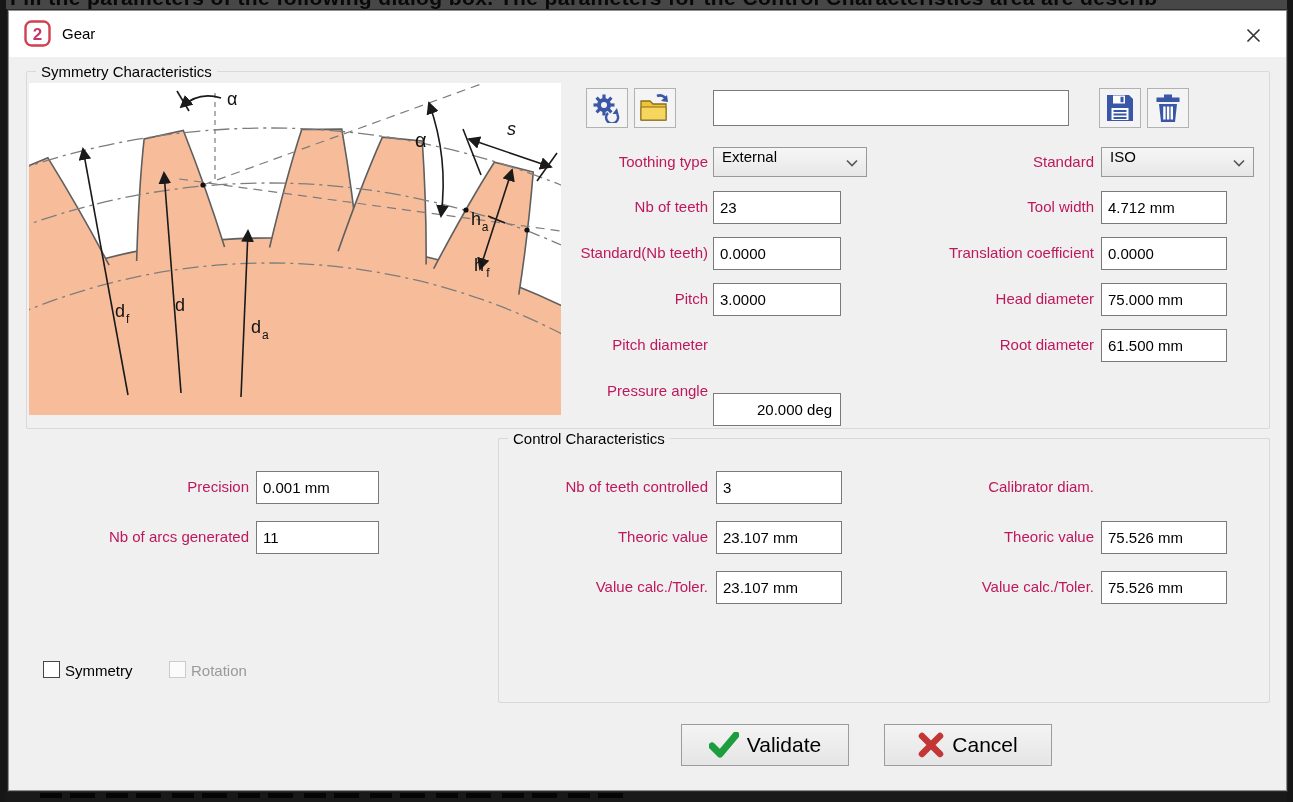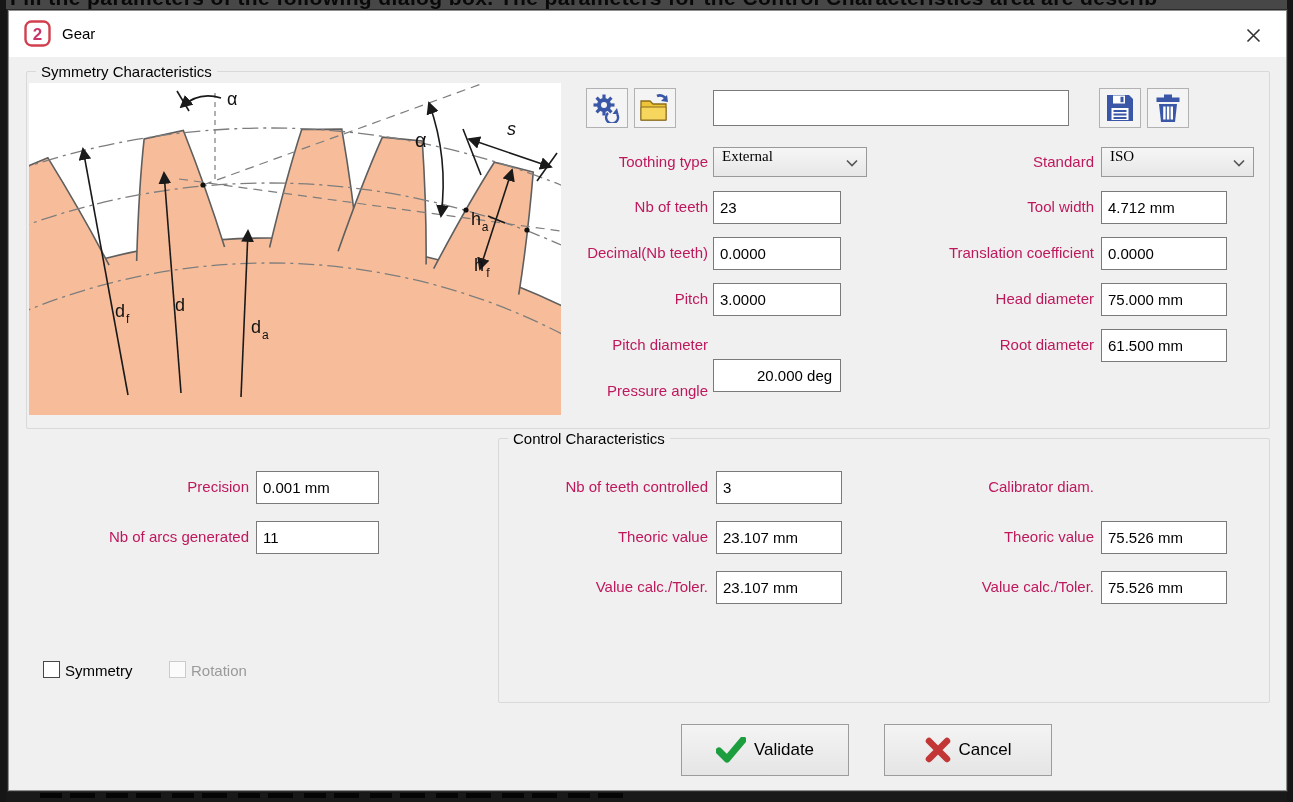--- a/index.html
+++ b/index.html
@@ -15,31 +15,31 @@
   .titlebar{position:absolute;left:0;top:0;width:100%;height:46px;background:#ffffff;}
   .app-icon{position:absolute;left:15px;top:9px;}
   .title-text{position:absolute;left:53px;top:14px;font-size:15px;color:#000;}
   .close-btn{position:absolute;right:18px;top:11px;width:30px;height:26px;display:flex;align-items:center;justify-content:center;cursor:pointer;}
   .gb{position:absolute;border:1px solid #d9d9d9;border-radius:2px;}
   .gb-legend{position:absolute;top:-9px;left:9px;background:#f0f0f0;padding:0 5px;font-size:15px;color:#000;white-space:nowrap;}
   .lbl{position:absolute;font-size:15px;color:#be185d;white-space:nowrap;}
   .tin{position:absolute;height:33px;border:1px solid #7a7a7a;background:#fff;font:15px "Liberation Sans",sans-serif;
     padding:0 6px;box-sizing:border-box;color:#000;outline:none;}
   .combo{position:absolute;height:30px;border:1px solid #999;background:linear-gradient(#f6f6f6,#e7e7e7);
-    box-sizing:border-box;font-size:15px;color:#000;display:flex;align-items:flex-start;padding:0 8px;cursor:default;font-family:Liberation Serif, serif;}
+    box-sizing:border-box;font-size:15px;color:#000;display:flex;align-items:flex-end;padding:11px 8px;cursor:default;}
   .combo .chev{position:absolute;right:8px;top:11px;}
   .tbtn{position:absolute;width:42px;height:40px;background:#f4f4f4;border:1px solid #b2b2b2;
     display:flex;align-items:center;justify-content:center;box-sizing:border-box;cursor:pointer;}
   .gearimg{position:absolute;left:20px;top:72px;background:#fff;}
   .cb{position:absolute;width:17px;height:17px;background:#fff;border:1px solid #464646;box-sizing:border-box;cursor:pointer;}
   .cb.dis{border-color:#cbcbcb;background:#fbfbfb;cursor:default;}
   .cb-lbl{position:absolute;font-size:15px;color:#000;white-space:nowrap;}
   .cb-lbl.dis{color:#9a9a9a;}
-  .btn{position:absolute;width:168px;height:52px;background:linear-gradient(#f4f4f4,#e5e5e5);border:1px solid #9c9c9c;
-    display:flex;align-items:center;justify-content:center;gap:8px;font-size:17px;color:#000;cursor:pointer;box-sizing:border-box;}
+  .btn{position:absolute;width:168px;height:42px;background:linear-gradient(#f4f4f4,#e5e5e5);border:1px solid #9c9c9c;
+    display:flex;align-items:center;justify-content:center;gap:8px;font-size:21px;color:#000;cursor:pointer;box-sizing:border-box;}
 </style>
 </head>
 <body>
 
 <div class="stage">
 
   <div class="top-strip">
     <span>Fill the parameters of the following dialog box. The parameters for the Control Characteristics area are describ</span>
   </div>
 
@@ -176,27 +176,27 @@
 
     <span class="lbl" style="right:578px;top:142px;">Toothing type</span>
     <div class="combo" style="left:704px;top:136px;width:154px;">
       <span>External</span>
       <svg class="chev" width="12" height="8" viewBox="0 0 12 8">
         <path d="M1 1.5 L6 6.5 L11 1.5" fill="none" stroke="#555" stroke-width="1.6"></path>
       </svg>
     </div>
     <span class="lbl" style="right:578px;top:187px;">Nb of teeth</span>
     <input class="tin" style="left: 704px; top: 180px; width: 128px;" value="23">
-    <span class="lbl" style="right:578px;top:233px;">Decimal(Nb teeth)</span>
+    <span class="lbl" style="right:578px;top:233px;">Standard(Nb teeth)</span>
     <input class="tin" style="left: 704px; top: 226px; width: 128px;" value="0.0000">
     <span class="lbl" style="right:578px;top:279px;">Pitch</span>
     <input class="tin" style="left: 704px; top: 272px; width: 128px;" value="3.0000">
     <span class="lbl" style="right:578px;top:325px;">Pitch diameter</span>
     <span class="lbl" style="right:578px;top:371px;">Pressure angle</span>
-    <input class="tin" style="left: 704px; top: 348px; width: 128px; padding-left: 43px;" value="20.000 deg">
+    <input class="tin" style="left: 704px; top: 382px; width: 128px; padding-left: 43px;" value="20.000 deg">
 
     <span class="lbl" style="right:192px;top:142px;">Standard</span>
     <div class="combo" style="left:1092px;top:136px;width:153px;">
       <span>ISO</span>
       <svg class="chev" width="12" height="8" viewBox="0 0 12 8">
         <path d="M1 1.5 L6 6.5 L11 1.5" fill="none" stroke="#555" stroke-width="1.6"></path>
       </svg>
     </div>
     <span class="lbl" style="right:192px;top:187px;">Tool width</span>
     <input class="tin" style="left: 1092px; top: 180px; width: 126px;" value="4.712 mm">

